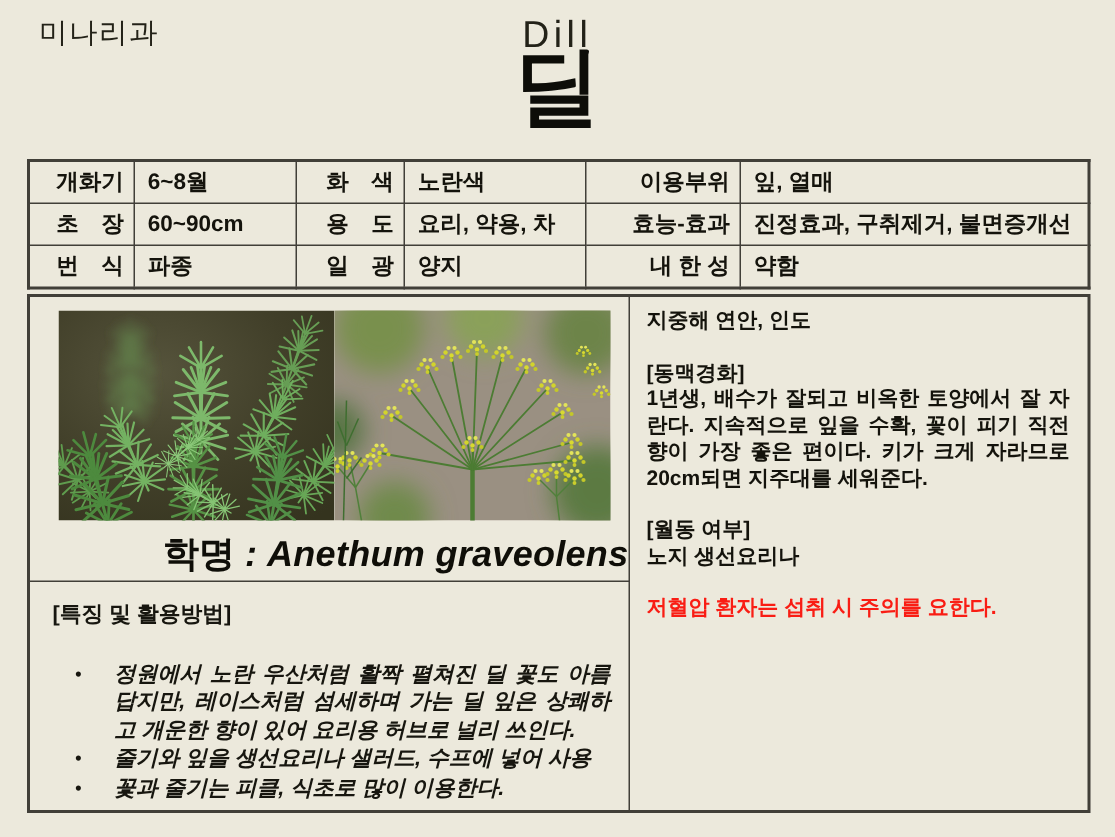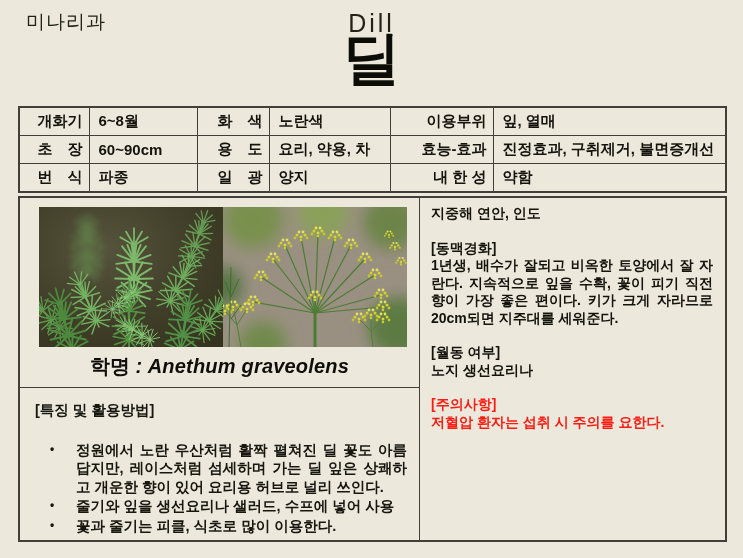--- a/index.html
+++ b/index.html
@@ -29,28 +29,28 @@
   .main{
     position:absolute;left:18px;top:196px;width:709px;height:346px;
     display:grid;grid-template-columns:400px 1fr;grid-template-rows:190px 1fr;
     border:2.2px solid #413f38;box-sizing:border-box;
   }
   .cell-photo{grid-area:1/1/2/2;border-right:1.5px solid #413f38;border-bottom:1.5px solid #413f38;overflow:hidden;}
   .cell-feat {grid-area:2/1/3/2;border-right:1.5px solid #413f38;overflow:hidden;}
   .cell-right{grid-area:1/2/3/3;overflow:hidden;}
   .photos{display:flex;margin:9px 0 0 19px;}
   .photos svg{display:block;}
-  .sci{margin-top:6px;text-align:center;font-size:20px;color:#0f0e08;}
+  .sci{margin-top:6px;text-align:right;font-size:24px;color:#0f0e08;}
   .sci .k{font-weight:800;}
   .sci .sep{font-style:italic;font-weight:700;}
   .sci .latin{font-style:italic;font-weight:700;letter-spacing:.2px;}
   
   .feat{padding:13px 10px 0 15px;font-size:14.5px;font-weight:700;line-height:1.28;}
   .feat ul{list-style:none;margin:21px 0 0 0;padding:0 2px 0 41px;}
-  .feat li{position:relative;text-align:justify;margin-bottom:1px;}
+  .feat li{position:relative;text-align:justify;margin-bottom:1px;font-style:italic;}
   .feat li::before{content:"\2022";position:absolute;left:-26px;top:1px;font-size:12px;}
   
   .right{padding:7px 12px 0 11px;font-size:14px;font-weight:700;line-height:1.25;color:#14130c;}
   .sec{margin-bottom:17px;}
   .sec .body{text-align:justify;}
   .sec.caution{color:#f91d14;}
 </style>
 </head>
 <body>
 
@@ -253,18 +253,17 @@
       </div>
       <div class="sec">
         <div>[동맥경화]</div>
         <div class="body">1년생, 배수가 잘되고 비옥한 토양에서 잘 자란다. 지속적으로 잎을 수확, 꽃이 피기 직전 향이 가장 좋은 편이다.  키가 크게 자라므로 20cm되면 지주대를 세워준다.</div>
       </div>
       <div class="sec">
         <div>[월동 여부]</div>
         <div class="body">노지 생선요리나</div>
       </div>
       <div class="sec caution">
-        <div>[주의사항]</div>
         <div class="body">저혈압 환자는 섭취 시 주의를 요한다.</div>
       </div>
     </div>
   </div>
 </div>
 
 </body></html>

